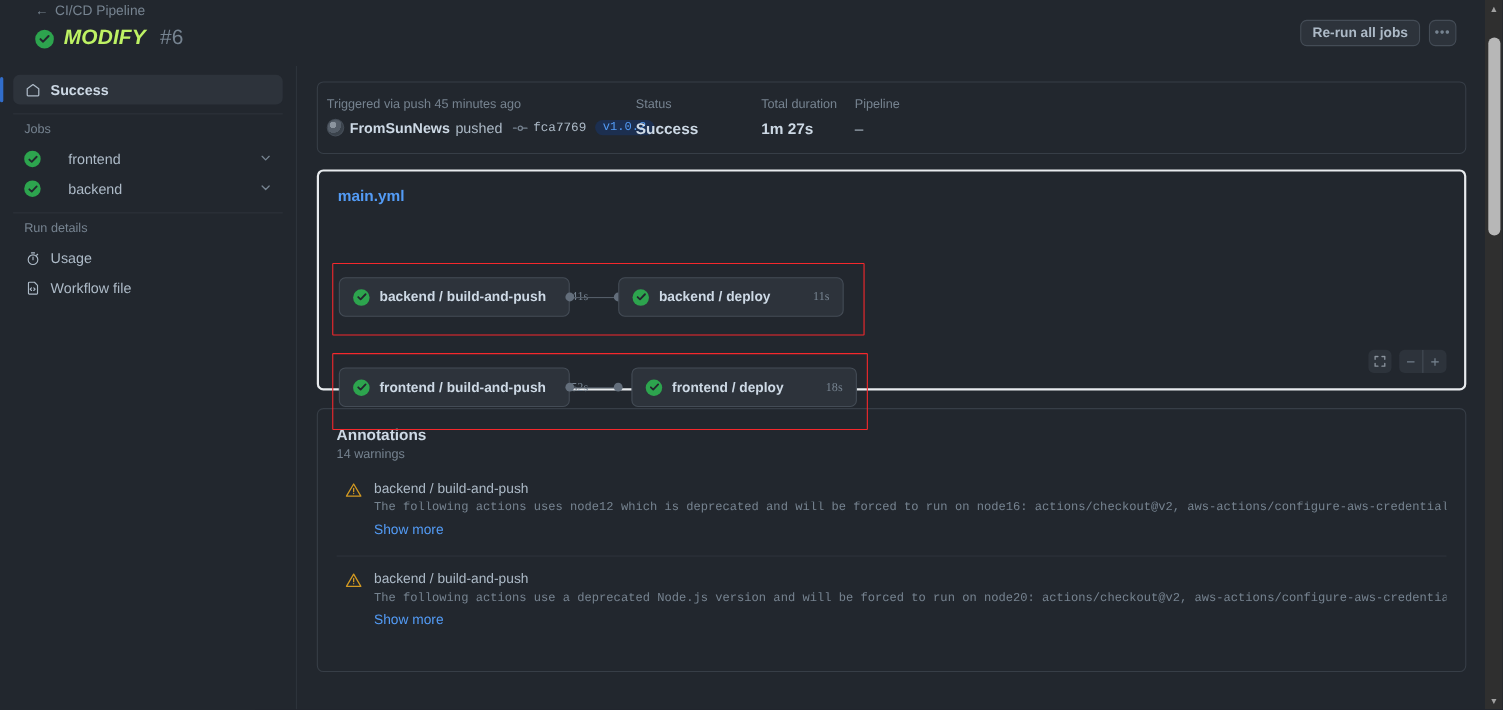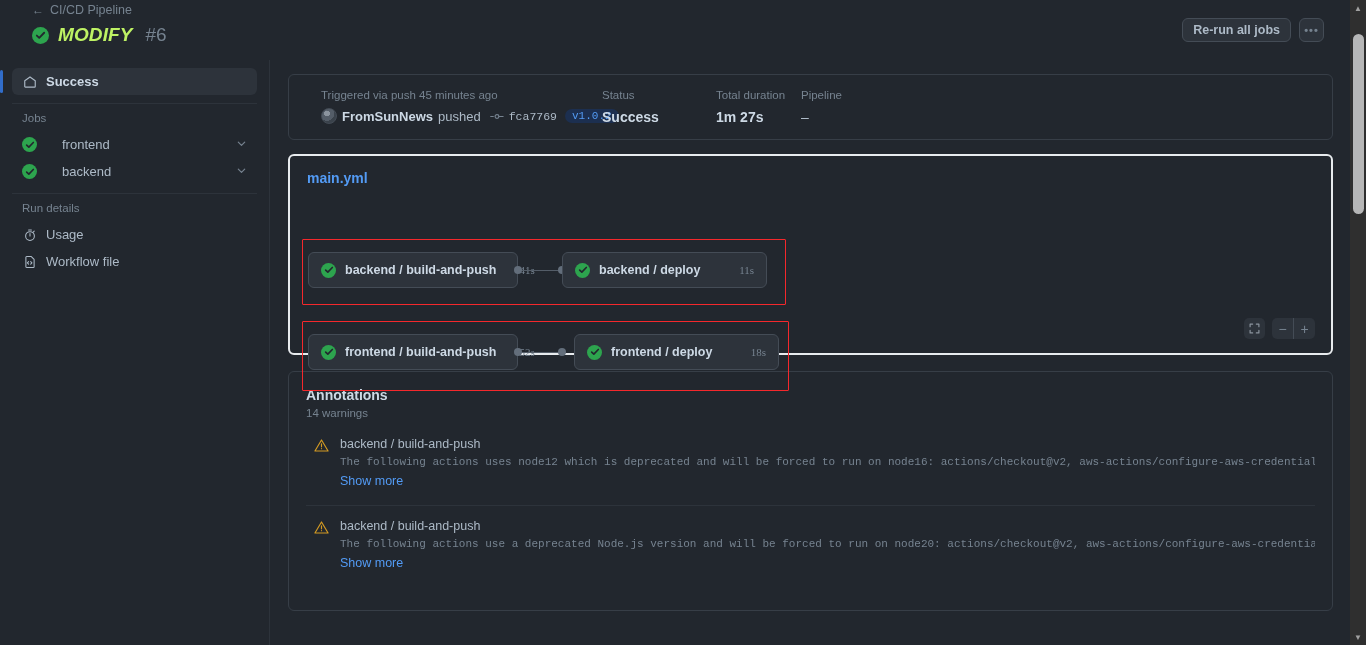--- a/index.html
+++ b/index.html
@@ -181,21 +181,21 @@
     background: #22272e;
     border: 1px solid #373e47;
     border-radius: 6px;
   }
 
   
   .summary-panel {
     height: 66px;
     display: flex;
     align-items: flex-start;
-    padding: 13px 32px;
+    padding: 13px 8px;
     gap: 0;
   }
   .sum-col { display: flex; flex-direction: column; gap: 6px; }
   .sum-col.trigger { width: 281px; }
   .sum-col.status { width: 114px; }
   .sum-col.duration { width: 85px; }
   .sum-label { font-size: 11.5px; color: #768390; line-height: 14px; }
   .sum-value { font-size: 14px; font-weight: 700; color: #cdd9e5; line-height: 18px; }
   .sum-value.muted { color: #adbac7; font-weight: 400; }
   .trigger-line { display: flex; align-items: center; gap: 5px; }

